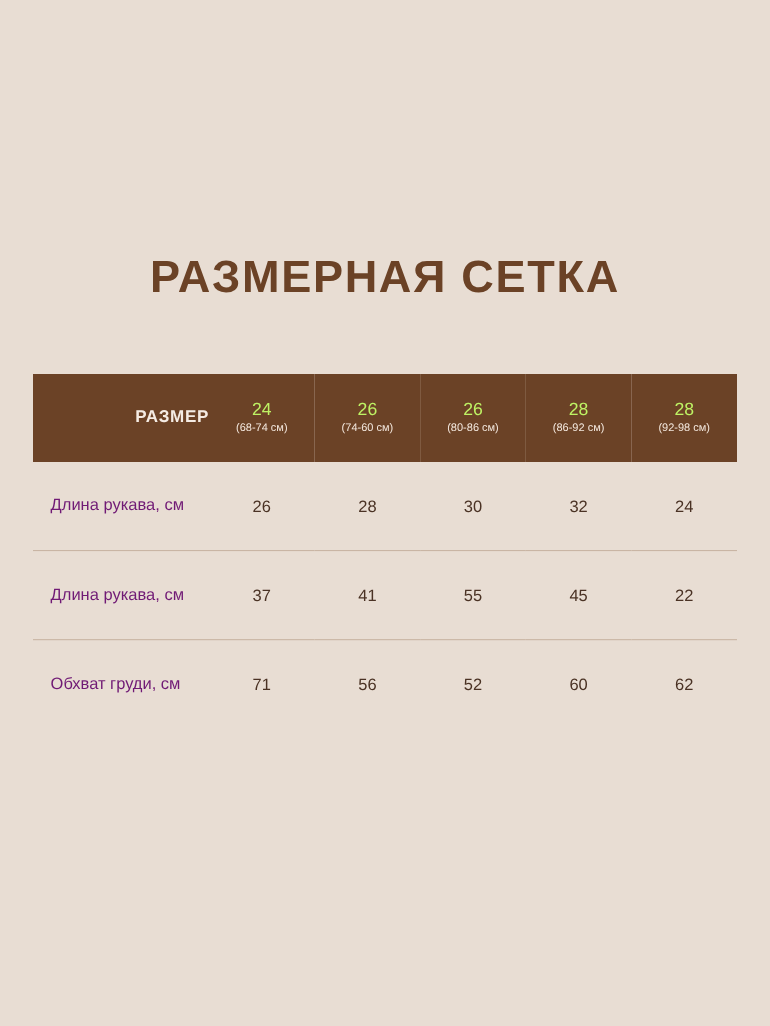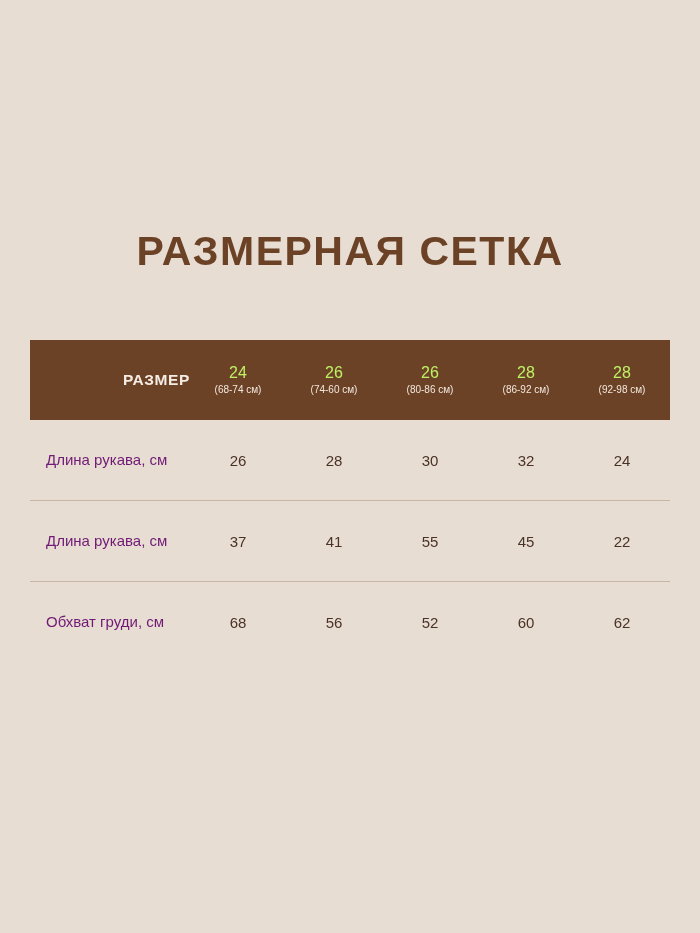--- a/index.html
+++ b/index.html
@@ -148,21 +148,21 @@
         <tr>
           <td class="row-label">Длина рукава, см</td>
           <td>37</td>
           <td>41</td>
           <td>55</td>
           <td>45</td>
           <td>22</td>
         </tr>
         <tr>
           <td class="row-label">Обхват груди, см</td>
-          <td>68</td>
+          <td>71</td>
           <td>56</td>
           <td>52</td>
           <td>60</td>
           <td>62</td>
         </tr>
       </tbody>
     </table>
   </div>
 
 </div>

